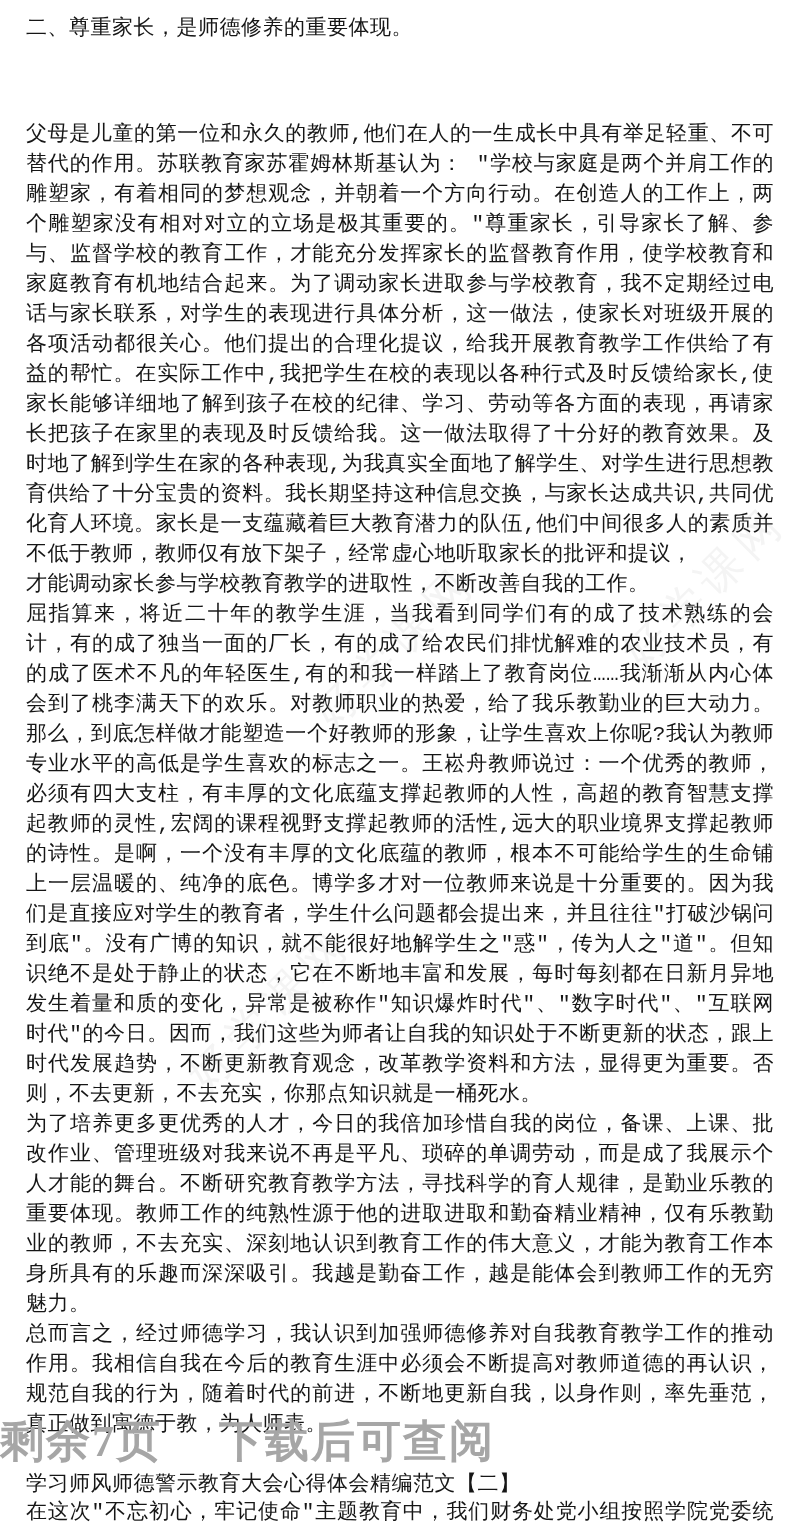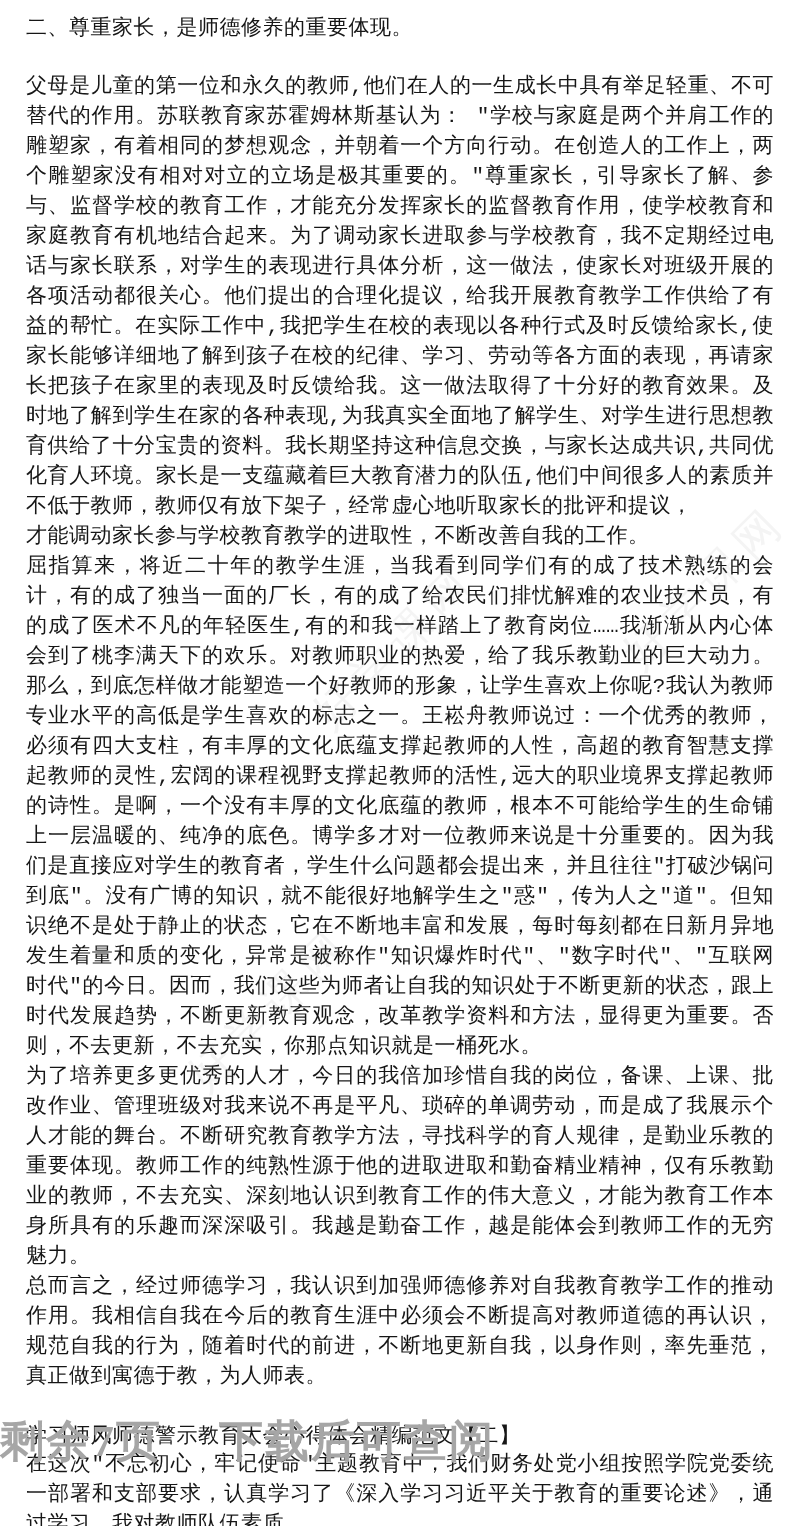--- a/index.html
+++ b/index.html
@@ -12,21 +12,21 @@
     position:relative;box-sizing:border-box;
     width:800px;height:1526px;
     padding:12px 26px 0 26px;
     background:#ffffff;
   }
   .heading,.para{
     font-size:21px;line-height:30px;margin:0;
     font-weight:400;letter-spacing:0.5px;
   }
   .para{text-align:justify;text-justify:inter-ideograph;font-family:Liberation Mono, monospace;}
-  .gap-after-xl{margin-bottom:30px;}
+  .gap-after-xl{margin-bottom:78px;}
   .gap-before-sm{margin-top:14px;}
   .gap-before-md{margin-top:28px;}
   .footer{
     position:absolute;left:0;right:0;top:1416px;
     text-align:left;
     font-family:"Liberation Serif","DejaVu Serif",serif;
     font-weight:bold;font-size:44px;line-height:52px;
     color:#a6a6a6;letter-spacing:2px;
     white-space:nowrap;
   }

